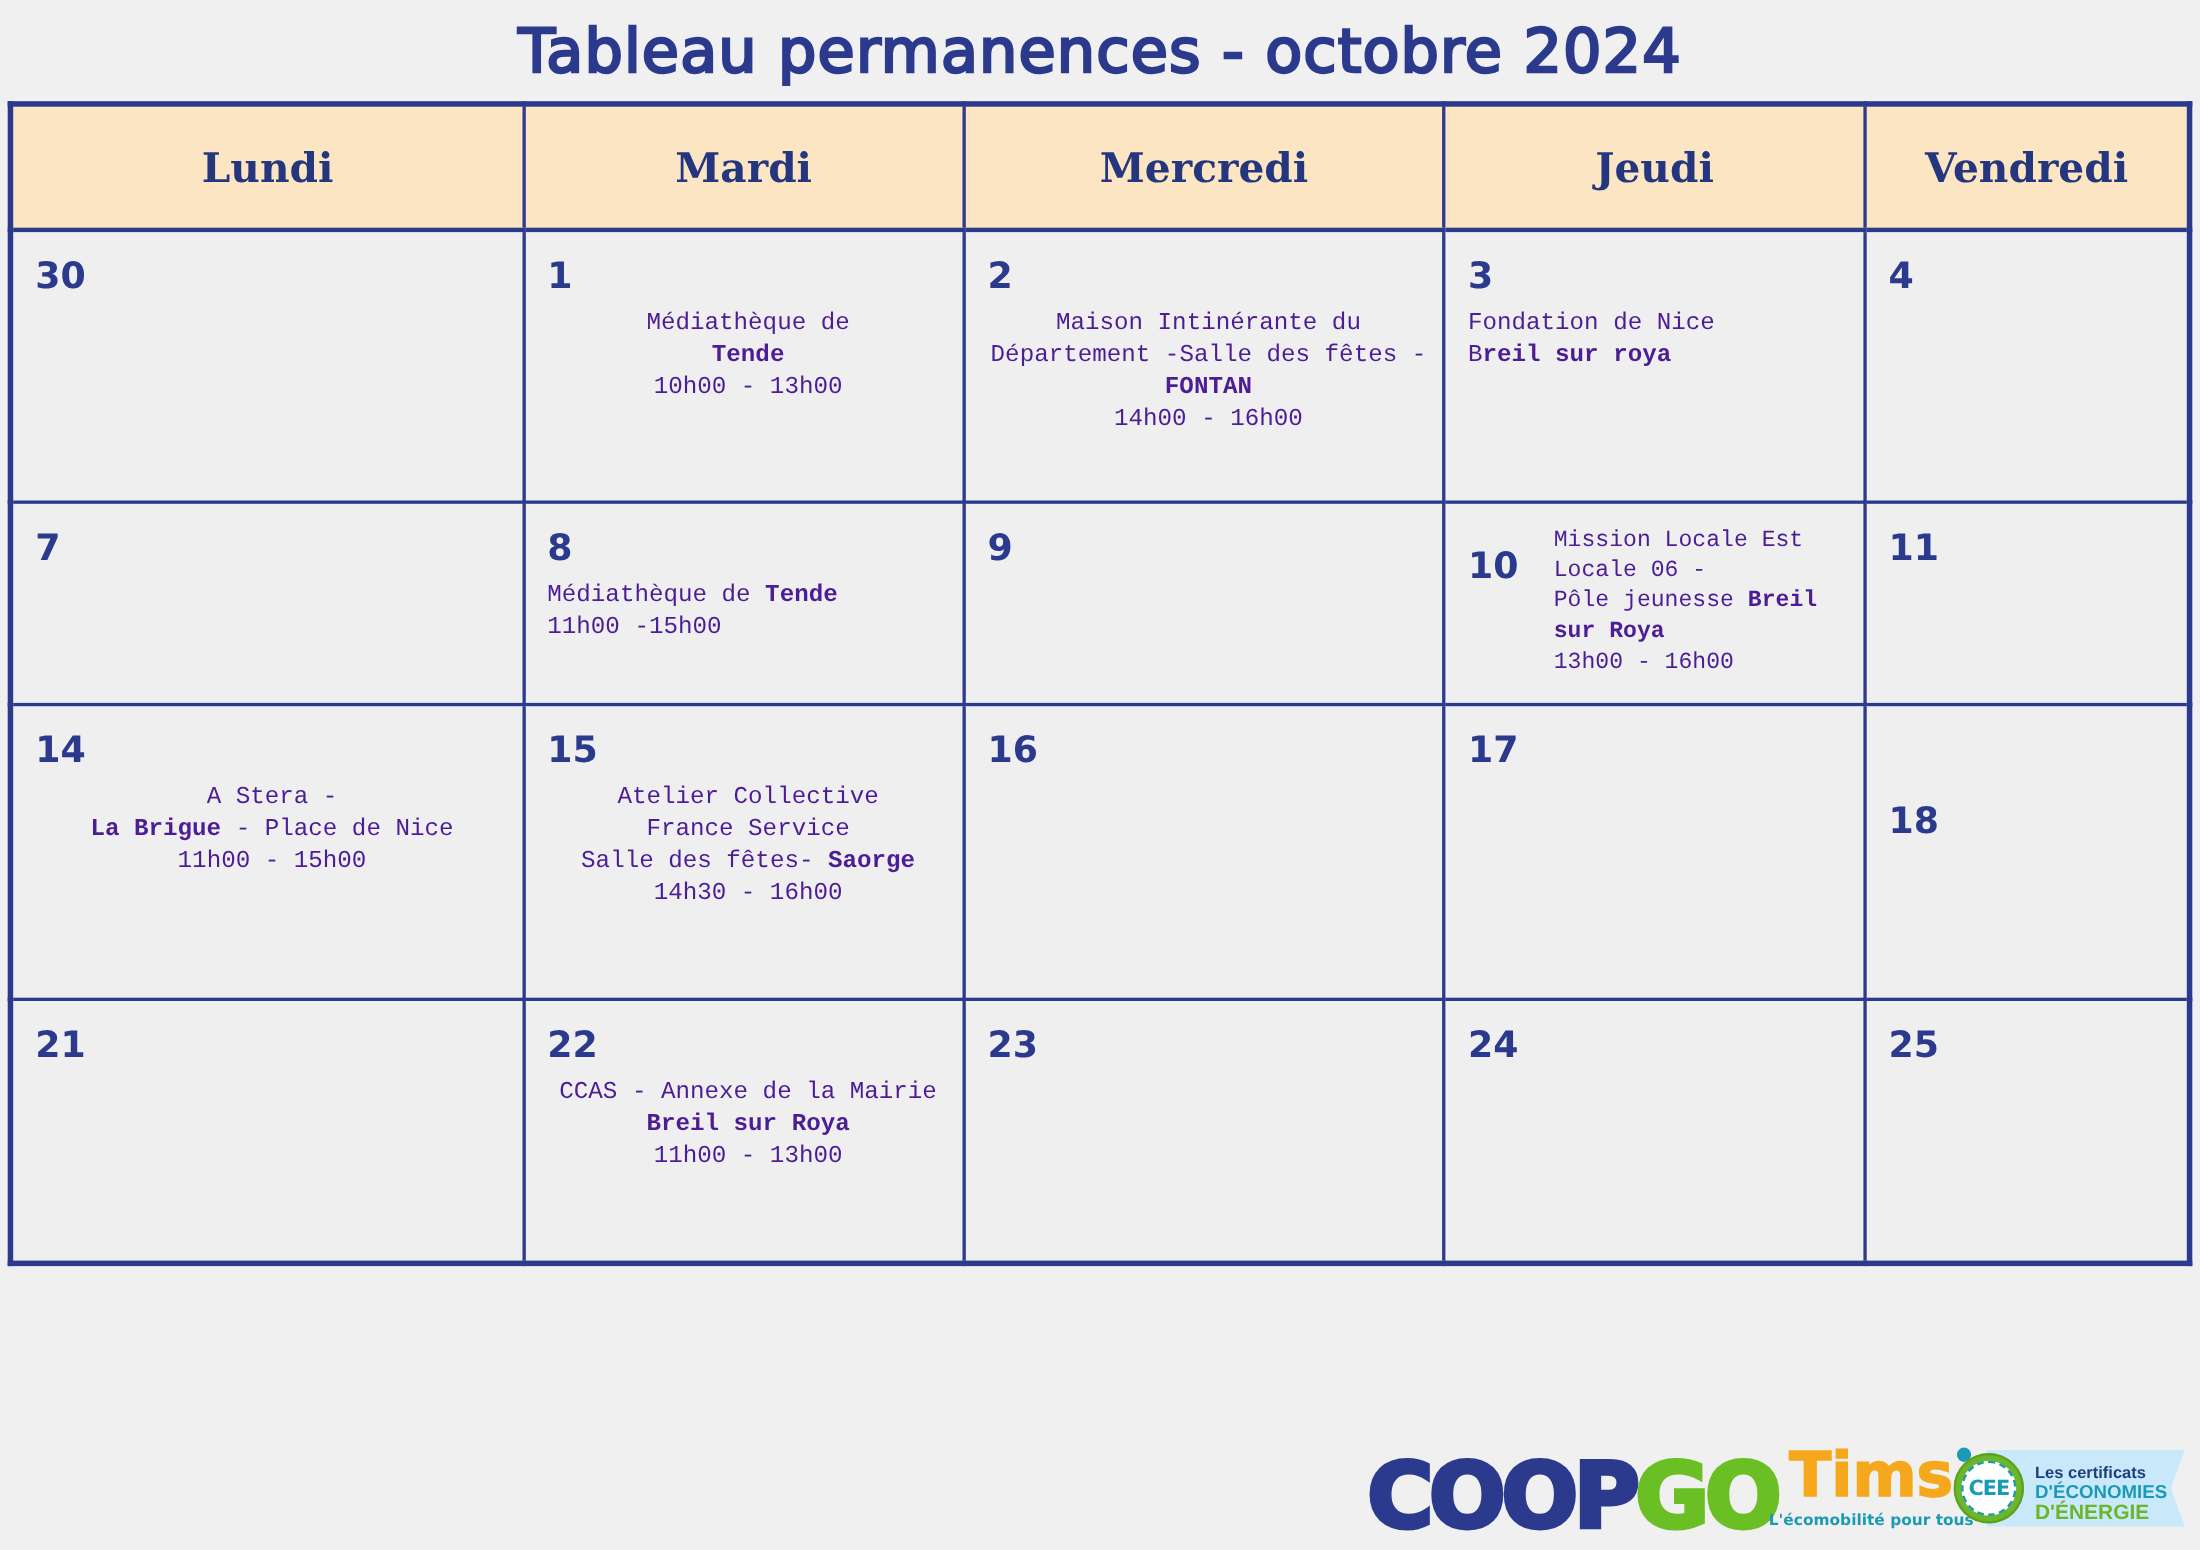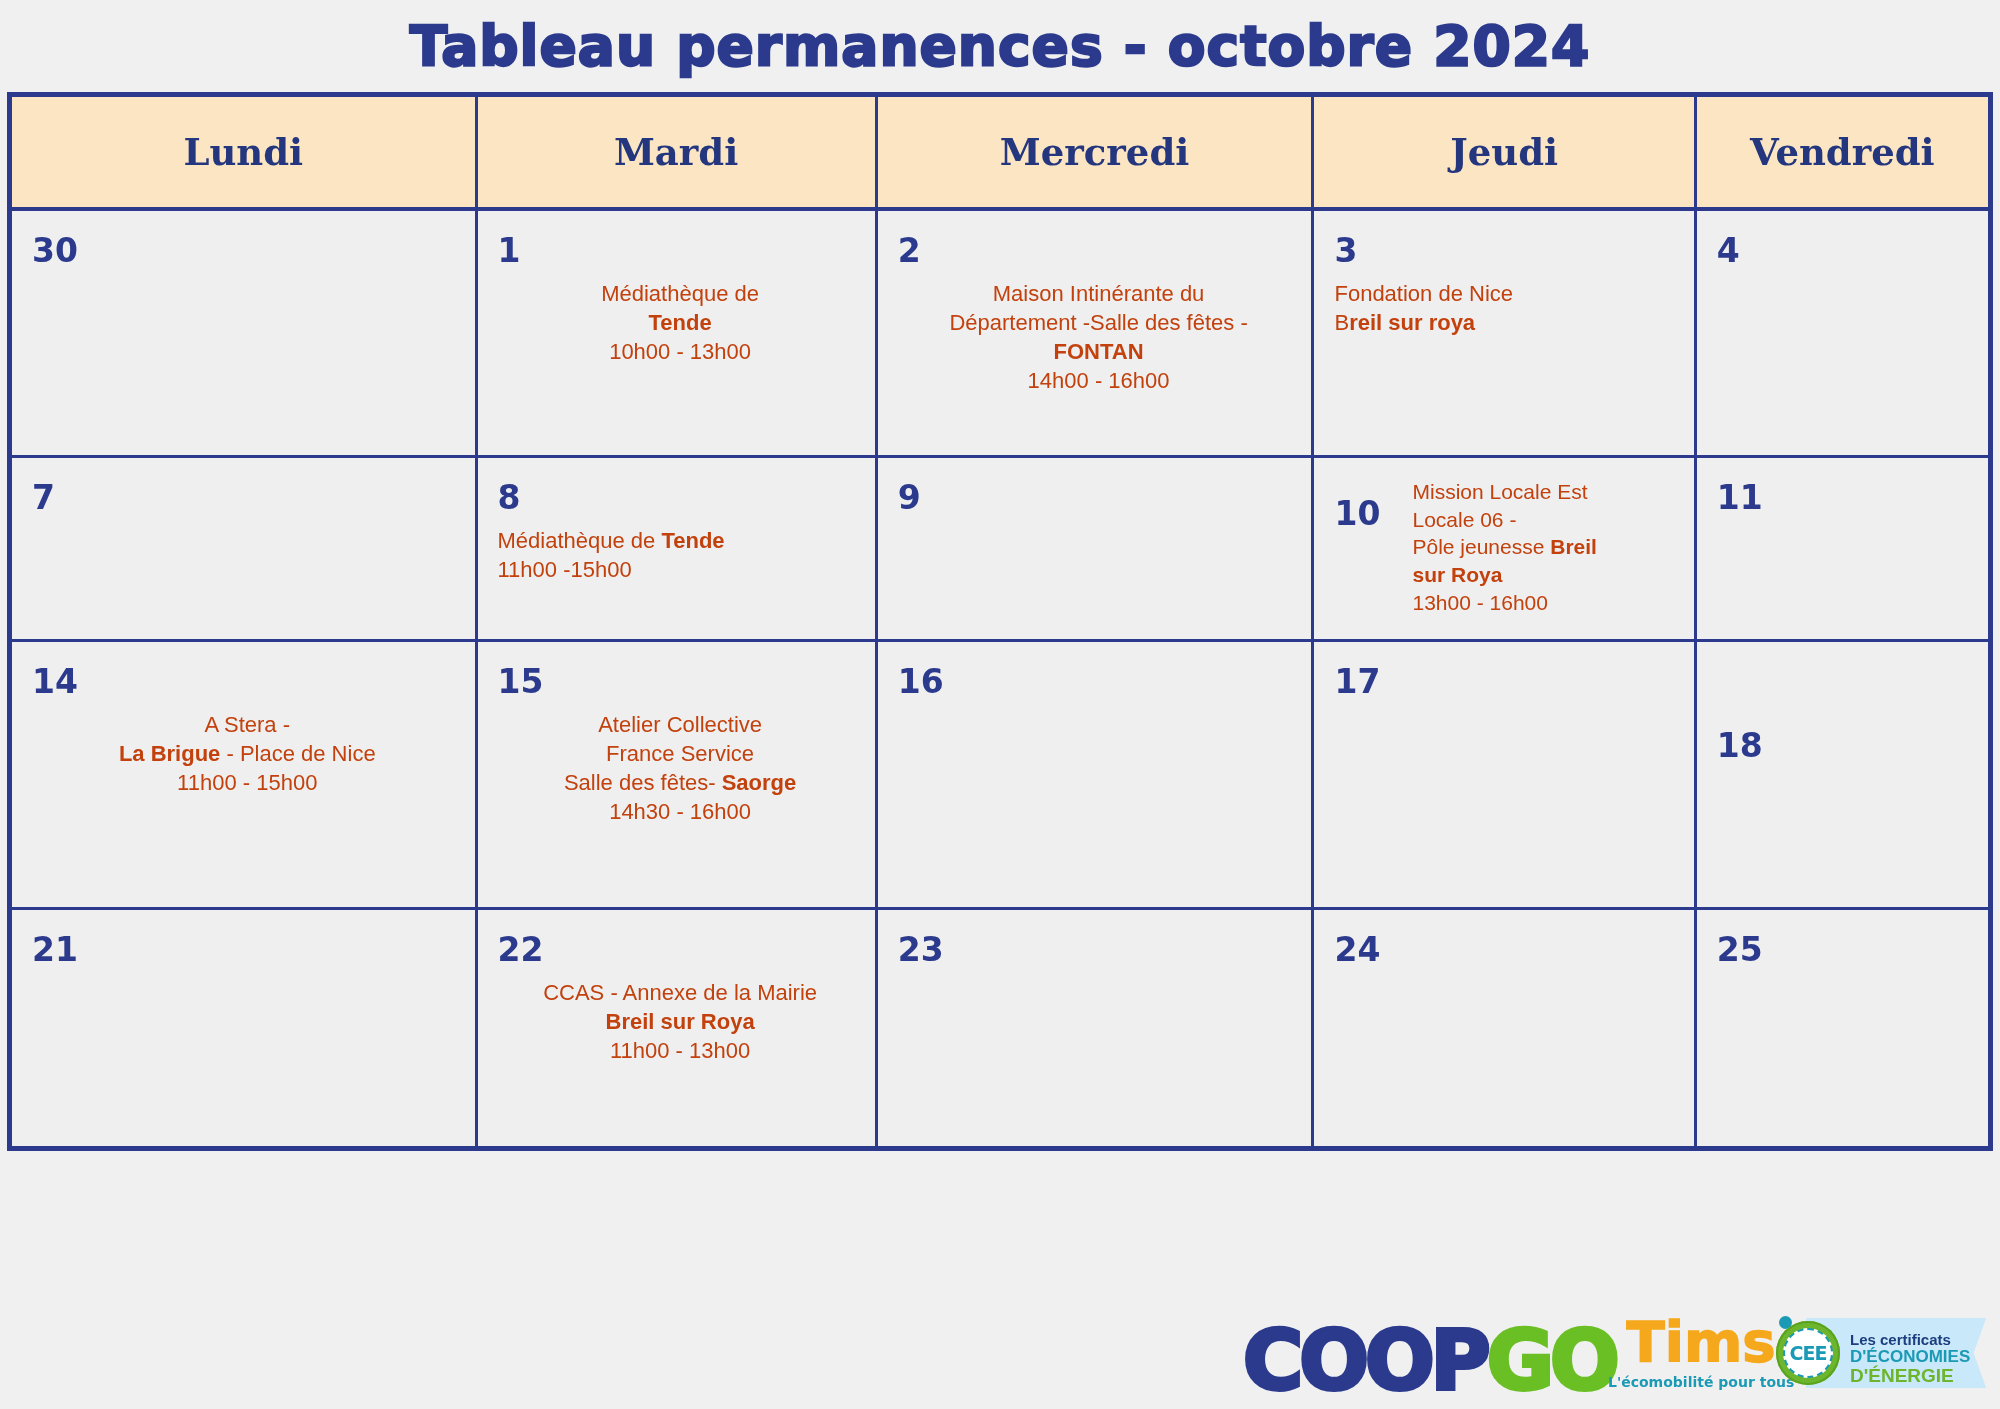--- a/index.html
+++ b/index.html
@@ -7,21 +7,21 @@
   body {
     width:2000px; height:1409px;
     background:#f0f0f1;
     font-family:"DejaVu Serif", serif;
     position:relative; overflow:hidden;
   }
   .page-title {
     height:92px; margin:0;
     display:flex; align-items:center; justify-content:center;
     font-family:"DejaVu Sans", sans-serif;
-    font-weight:bold; font-size:55px; letter-spacing:1px;
+    font-weight:normal; font-size:55px; letter-spacing:1px;
     color:#2b3a8c;
     -webkit-text-stroke:2.4px #2b3a8c;
   }
   table.calendar {
     width:1986px; margin:0 auto;
     border-collapse:collapse; table-layout:fixed;
     background:#efeff0;
     border:5px solid #2b3a8c;
   }
   col.c1{width:23.55%} col.c2{width:20.2%} col.c3{width:22.05%} col.c4{width:19.3%} col.c5{width:14.9%}
@@ -39,22 +39,22 @@
   tbody tr:nth-child(4){height:240px}
   tbody tr:nth-child(5){height:185px}
   td { vertical-align:top; padding:22px 12px 6px 20px; }
   .daynum {
     font-family:"DejaVu Sans", sans-serif;
     font-weight:bold; font-size:33px; color:#2b3a8c; line-height:1.1;
   }
   .daynum.offset { margin-top:64px; }
   .event {
     margin-top:10px;
-    font-size:22px; color:#c2410c; line-height:1.32;
-    font-family:Liberation Sans, sans-serif;
+    font-size:22px; color:#4c1d95; line-height:1.32;
+    font-family:Liberation Mono, monospace;
   }
   .align-center { text-align:center; }
   .align-left   { text-align:left; }
   .b { font-weight:bold; }
   
   td.side .daynum { float:left; margin-top:16px; }
   td.side .event  { margin-left:78px; margin-top:-2px; font-size:21px; text-align:left; }
 
   
   .footer { position:absolute; left:0; top:0; width:1620px; height:1409px; pointer-events:none; }

